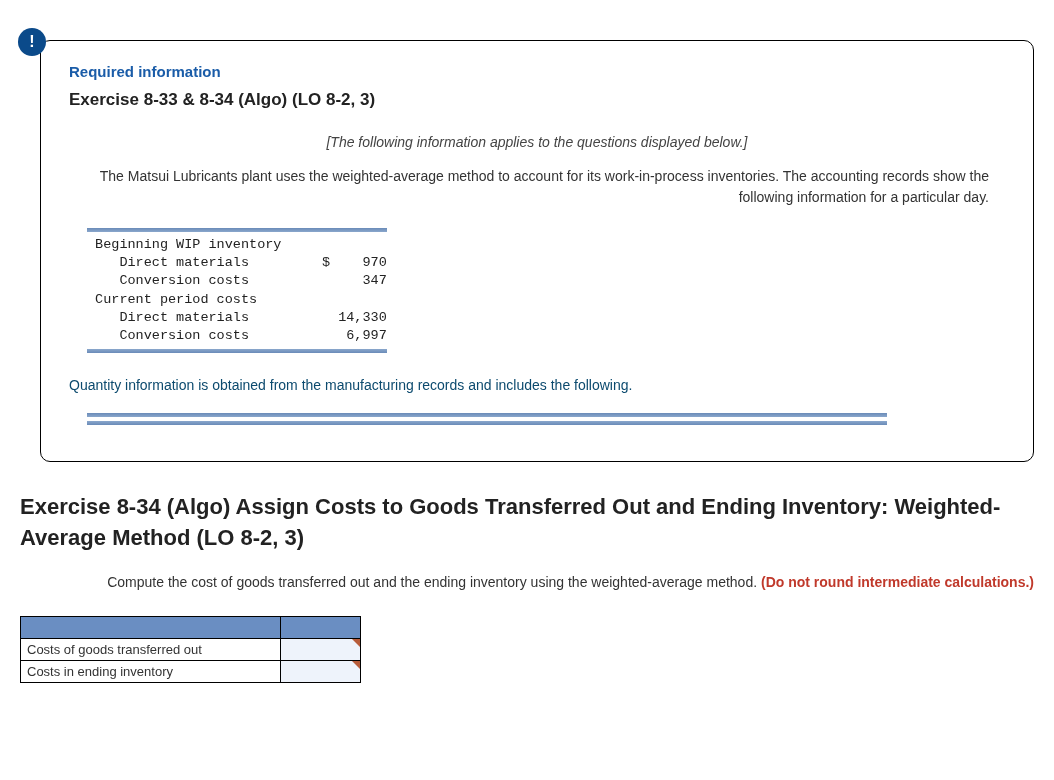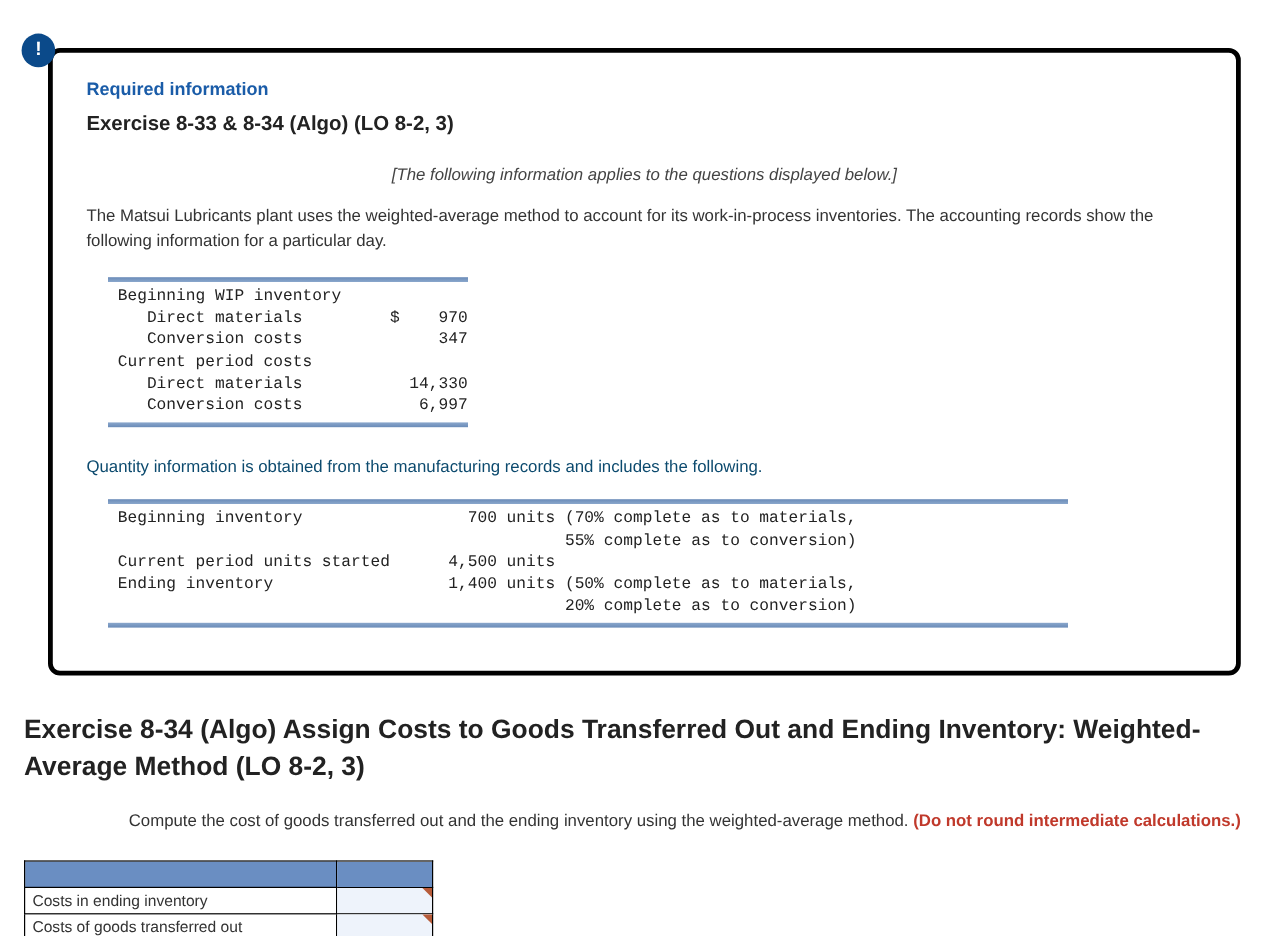--- a/index.html
+++ b/index.html
@@ -23,21 +23,21 @@
     background: #0b4a8a;
     color: #fff;
     font-weight: bold;
     font-size: 16px;
     display: flex;
     align-items: center;
     justify-content: center;
     z-index: 2;
   }
   .info-box {
-    border: 4px solid #000000;
+    border: 1px solid #000000;
     border-radius: 10px;
     margin-left: 30px;
     margin-right: 10px;
     padding: 22px 28px 28px 28px;
     margin-top: 20px;
   }
   .required-info {
     color: #1a5ca8;
     font-weight: bold;
     font-size: 15px;
@@ -55,20 +55,21 @@
     font-size: 14px;
     margin-bottom: 16px;
     text-align: center;
   }
   .problem-text {
     color: #333;
     font-size: 14px;
     line-height: 1.5;
     margin-bottom: 20px;
     max-width: 920px;
+    text-align: right;
   }
   .data-block {
     font-family: "Courier New", Courier, monospace;
     font-size: 13.5px;
     line-height: 1.35;
     color: #222;
     white-space: pre;
   }
   .block-container {
     margin-left: 18px;
@@ -163,48 +164,43 @@
  Current period costs
     Direct materials           14,330
     Conversion costs            6,997</div>
     <div class="bottom-border"></div>
   </div>
 
   <div class="mid-text">Quantity information is obtained from the manufacturing records and includes the following.</div>
 
   <div class="block-container">
     <div class="top-border top-border-wide"></div>
-    <div class="data-block"> Beginning inventory                 700 units (70% complete as to materials,
-                                               55% complete as to conversion)
- Current period units started      4,500 units
- Ending inventory                  1,400 units (50% complete as to materials,
-                                               20% complete as to conversion)</div>
     <div class="bottom-border bottom-border-wide"></div>
   </div>
 </div>
 
 <div class="section2">
   <div class="exercise-title-2">Exercise 8-34 (Algo) Assign Costs to Goods Transferred Out and Ending Inventory: Weighted-Average Method (LO 8-2, 3)</div>
   <div class="compute-text">
     <span>Compute the cost of goods transferred out and the ending inventory using the weighted-average method. </span><span class="red">(Do not round intermediate calculations.)</span>
   </div>
 
   <table class="answer-table">
     <tbody>
         <tr class="header-row">
       <td class="label-cell" style="background:#6a8ec2"></td>
       <td class="input-cell" style="background:#6a8ec2"></td>
     </tr>
     <tr>
-      <td class="label-cell">Costs in ending inventory</td>
+      <td class="label-cell">Costs of goods transferred out</td>
       <td class="input-cell">
             <div class="tri"></div>
           </td>
     </tr>
     <tr>
-      <td class="label-cell">Costs of goods transferred out</td>
+      <td class="label-cell">Costs in ending inventory</td>
       <td class="input-cell">
             <div class="tri"></div>
           </td>
     </tr>
   </tbody>
     </table>
 </div>
 
 </body></html>

